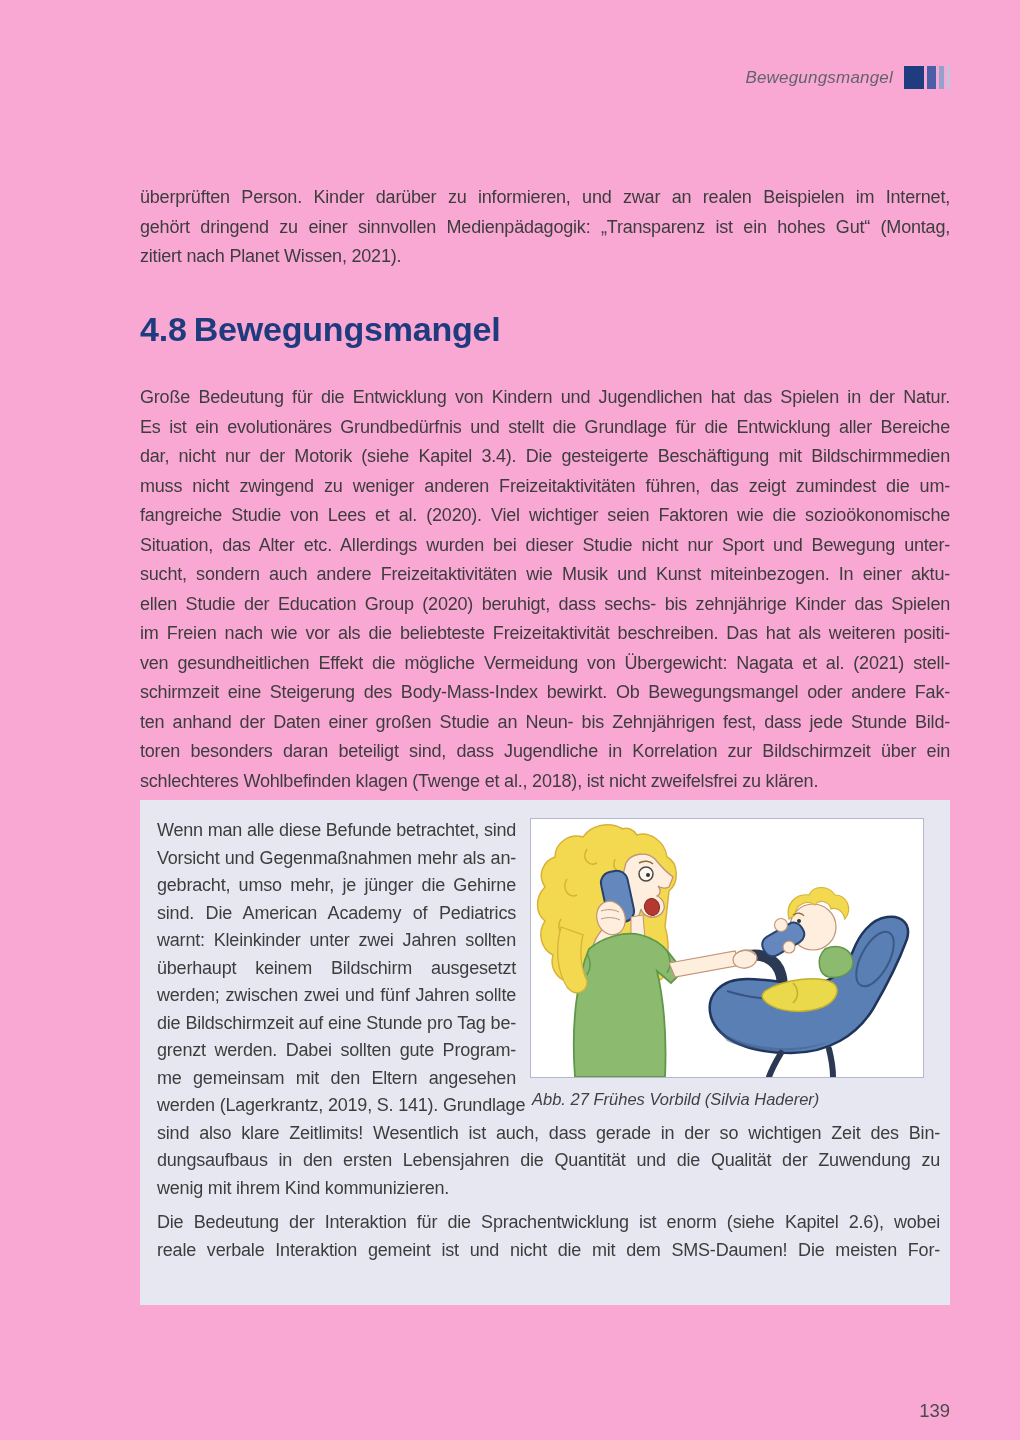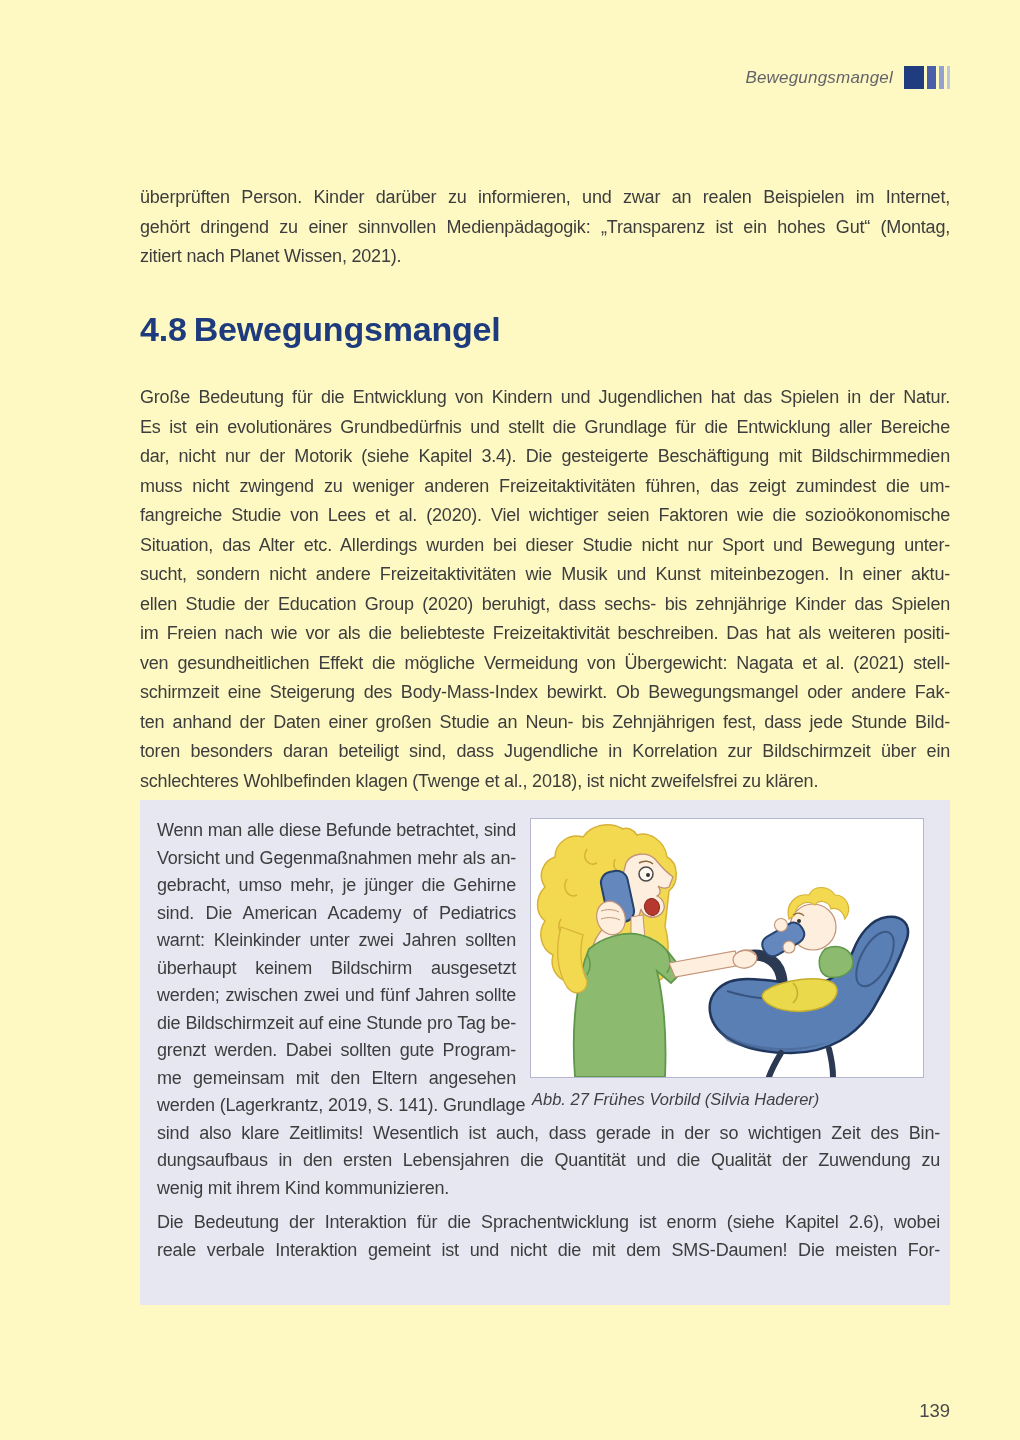--- a/index.html
+++ b/index.html
@@ -1,17 +1,17 @@
 <!DOCTYPE html>
 <html lang="de"><head>
 <meta charset="utf-8">
 <style>
   html,body { margin:0; padding:0; background:#ffffff; }
   body { font-family:"Liberation Sans", sans-serif; color:#3d3d3d; }
-  .page { position:relative; width:1020px; height:1440px; background:#fef9c3; overflow:hidden; }
+  .page { position:relative; width:1020px; height:1440px; background:#f9a8d4; overflow:hidden; }
 
   
   .running-header { position:absolute; top:66px; left:140px; width:810px;
     display:flex; justify-content:flex-end; align-items:center; gap:11px; }
   .running-title { font-style:italic; font-size:17px; color:#63636a; letter-spacing:.2px; }
   .bars { display:flex; align-items:center; gap:3px; height:23px; }
   .bars span { display:block; height:23px; }
   .bar1 { width:20px; } .bar2 { width:9px; } .bar3 { width:5px; } .bar4 { width:3px; }
 
   
@@ -70,21 +70,21 @@
     <span class="section-number">4.8</span><span>Bewegungsmangel</span>
   </div>
 
   <div class="par main-par body-par">
       <div class="jline">Große Bedeutung für die Entwicklung von Kindern und Jugendlichen hat das Spielen in der Natur.</div>
       <div class="jline">Es ist ein evolutionäres Grundbedürfnis und stellt die Grundlage für die Entwicklung aller Bereiche</div>
       <div class="jline">dar, nicht nur der Motorik (siehe Kapitel 3.4). Die gesteigerte Beschäftigung mit Bildschirmmedien</div>
       <div class="jline">muss nicht zwingend zu weniger anderen Freizeitaktivitäten führen, das zeigt zumindest die um-</div>
       <div class="jline">fangreiche Studie von Lees et al. (2020). Viel wichtiger seien Faktoren wie die sozioökonomische</div>
       <div class="jline">Situation, das Alter etc. Allerdings wurden bei dieser Studie nicht nur Sport und Bewegung unter-</div>
-      <div class="jline">sucht, sondern nicht andere Freizeitaktivitäten wie Musik und Kunst miteinbezogen. In einer aktu-</div>
+      <div class="jline">sucht, sondern auch andere Freizeitaktivitäten wie Musik und Kunst miteinbezogen. In einer aktu-</div>
       <div class="jline">ellen Studie der Education Group (2020) beruhigt, dass sechs- bis zehnjährige Kinder das Spielen</div>
       <div class="jline">im Freien nach wie vor als die beliebteste Freizeitaktivität beschreiben. Das hat als weiteren positi-</div>
       <div class="jline">ven gesundheitlichen Effekt die mögliche Vermeidung von Übergewicht: Nagata et al. (2021) stell-</div>
       <div class="jline">schirmzeit eine Steigerung des Body-Mass-Index bewirkt. Ob Bewegungsmangel oder andere Fak-</div>
       <div class="jline">ten anhand der Daten einer großen Studie an Neun- bis Zehnjährigen fest, dass jede Stunde Bild-</div>
       <div class="jline">toren besonders daran beteiligt sind, dass Jugendliche in Korrelation zur Bildschirmzeit über ein</div>
       <div class="jline endline">schlechteres Wohlbefinden klagen (Twenge et al., 2018), ist nicht zweifelsfrei zu klären.</div>
     </div>
 
   <div class="info-box" style="background: rgb(231, 231, 242);">

